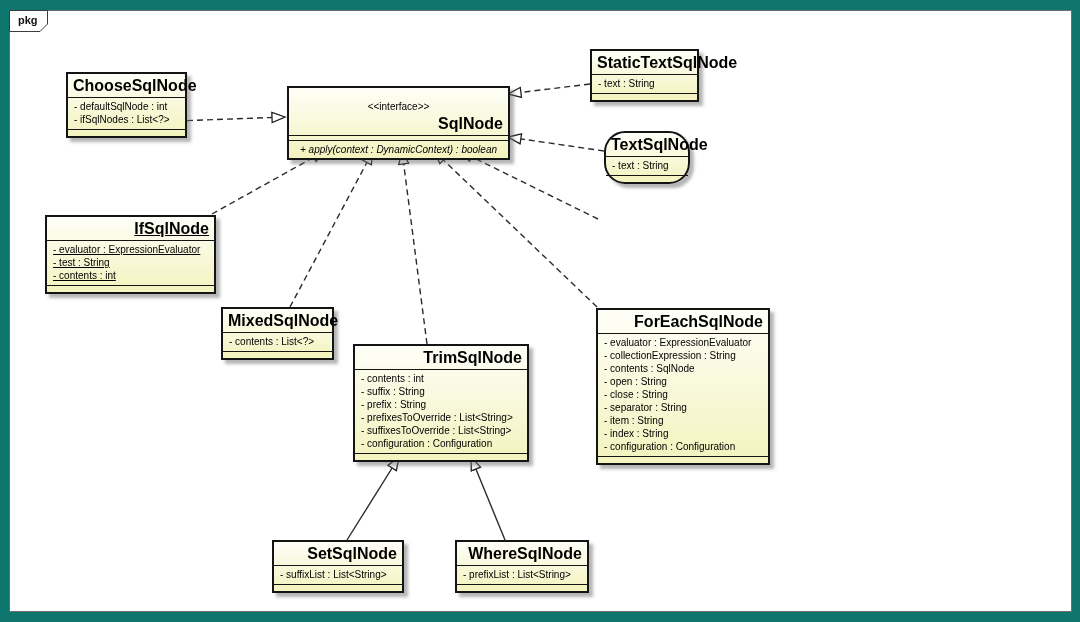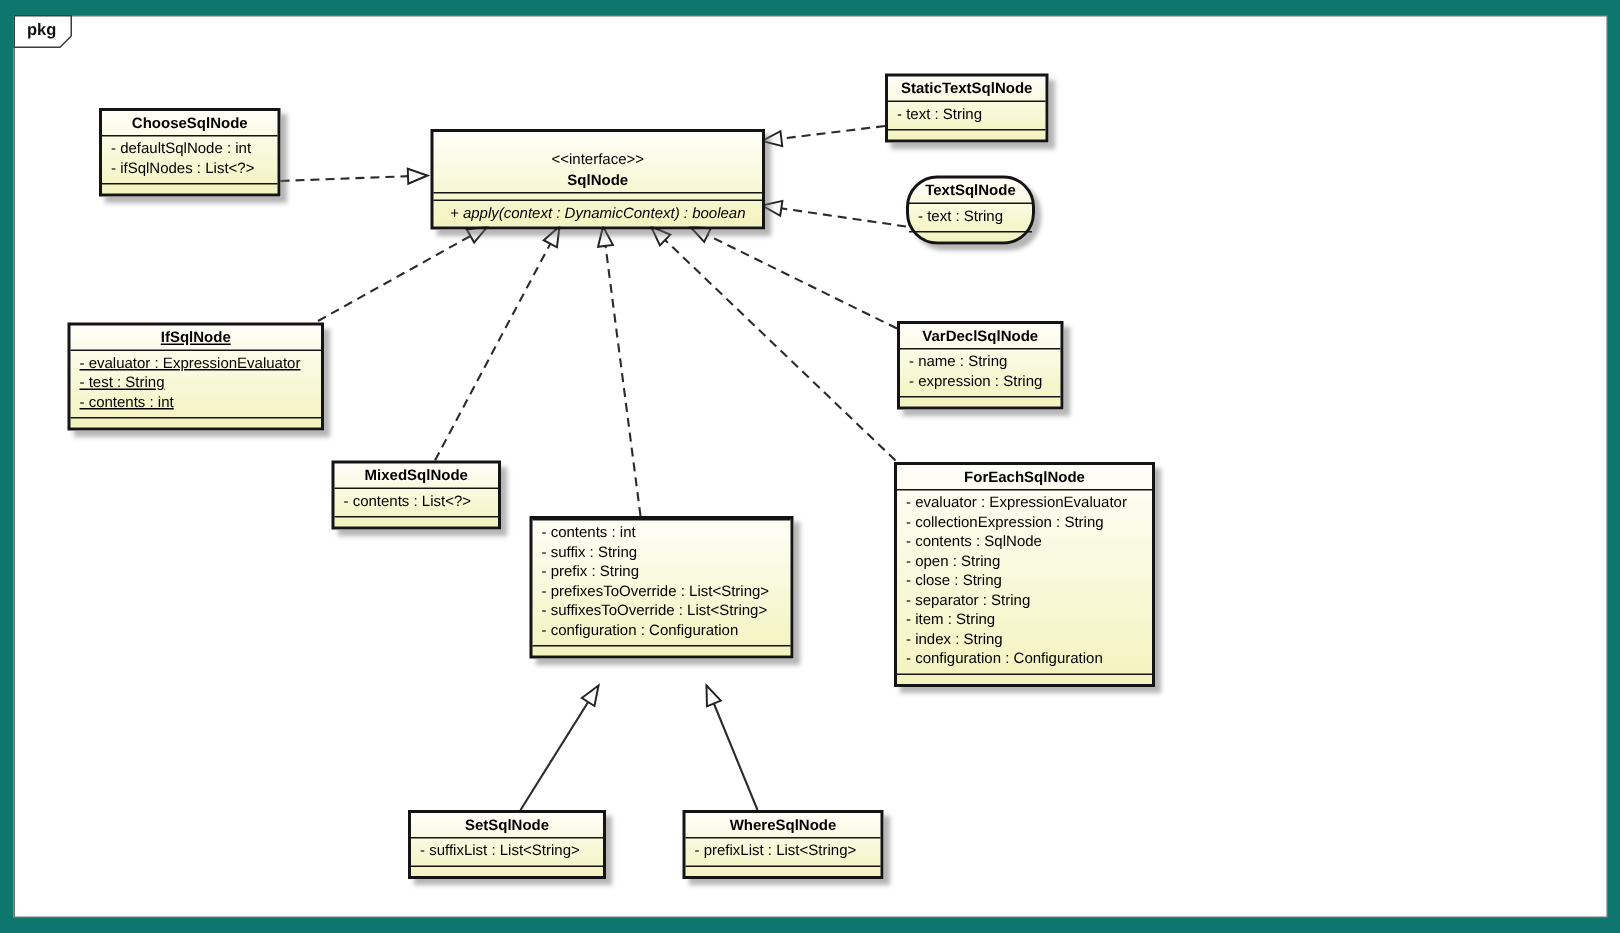--- a/index.html
+++ b/index.html
@@ -15,21 +15,21 @@
   .pkg-label{
     position:absolute;left:18px;top:14px;z-index:3;
     font-size:11px;font-weight:bold;color:#111;
   }
   .uml-class{
     position:absolute;z-index:2;border:2px solid #141414;
     background:linear-gradient(180deg,#fefef8 0%,#f3f3be 100%);
     box-shadow:4px 4px 3px rgba(110,110,110,0.5);
   }
   .uml-title{
-    font-weight:bold;font-size:10px;color:#000;text-align:center;
+    font-weight:bold;font-size:16px;color:#000;text-align:right;
     padding:3px 5px 2px;white-space:nowrap;
   }
   .uml-stereo{
     font-size:10px;color:#000;text-align:center;padding:13px 4px 0;white-space:nowrap;
   }
   .uml-attrs{border-top:1px solid #141414;padding:2px 0 3px;}
   .uml-attr{
     font-size:10px;line-height:13px;color:#000;padding:0 6px;white-space:nowrap;
   }
   .uml-methods{border-top:1px solid #141414;padding:3px 6px;}
@@ -89,56 +89,49 @@
   </div>
 
   <div class="uml-class" style="left:590px;top:49px;width:105px;">
     <div class="uml-title">StaticTextSqlNode</div>
     <div class="uml-attrs">
       <div class="uml-attr">- text : String</div>
     </div>
     <div class="uml-methods-empty"></div>
   </div>
 
-  <div class="uml-class" style="left:604px;top:117px;width:82px;border-radius:21px;">
+  <div class="uml-class" style="left:604px;top:131px;width:82px;border-radius:21px;">
     <div class="uml-title">TextSqlNode</div>
     <div class="uml-attrs">
       <div class="uml-attr">- text : String</div>
     </div>
     <div class="uml-methods-empty"></div>
   </div>
 
-  <div class="uml-class" style="left:598px;top:214px;width:107px;">
-    <div class="uml-title">VarDeclSqlNode</div>
-    <div class="uml-attrs">
-      <div class="uml-attr">- name : String</div>
-      <div class="uml-attr">- expression : String</div>
-    </div>
-    <div class="uml-methods-empty"></div>
-  </div>
 
   <div class="uml-class" style="left:45px;top:215px;width:167px;text-decoration:underline;">
     <div class="uml-title">IfSqlNode</div>
     <div class="uml-attrs">
       <div class="uml-attr">- evaluator : ExpressionEvaluator</div>
       <div class="uml-attr">- test : String</div>
       <div class="uml-attr">- contents : int</div>
     </div>
     <div class="uml-methods-empty"></div>
   </div>
 
   <div class="uml-class" style="left:221px;top:307px;width:109px;">
     <div class="uml-title">MixedSqlNode</div>
     <div class="uml-attrs">
       <div class="uml-attr">- contents : List&lt;?&gt;</div>
     </div>
     <div class="uml-methods-empty"></div>
   </div>
 
   <div class="uml-class" style="left:353px;top:344px;width:172px;">
+    <div class="uml-title">TrimSqlNode</div>
     <div class="uml-attrs">
       <div class="uml-attr">- contents : int</div>
       <div class="uml-attr">- suffix : String</div>
       <div class="uml-attr">- prefix : String</div>
       <div class="uml-attr">- prefixesToOverride : List&lt;String&gt;</div>
       <div class="uml-attr">- suffixesToOverride : List&lt;String&gt;</div>
       <div class="uml-attr">- configuration : Configuration</div>
     </div>
     <div class="uml-methods-empty"></div>
   </div>

